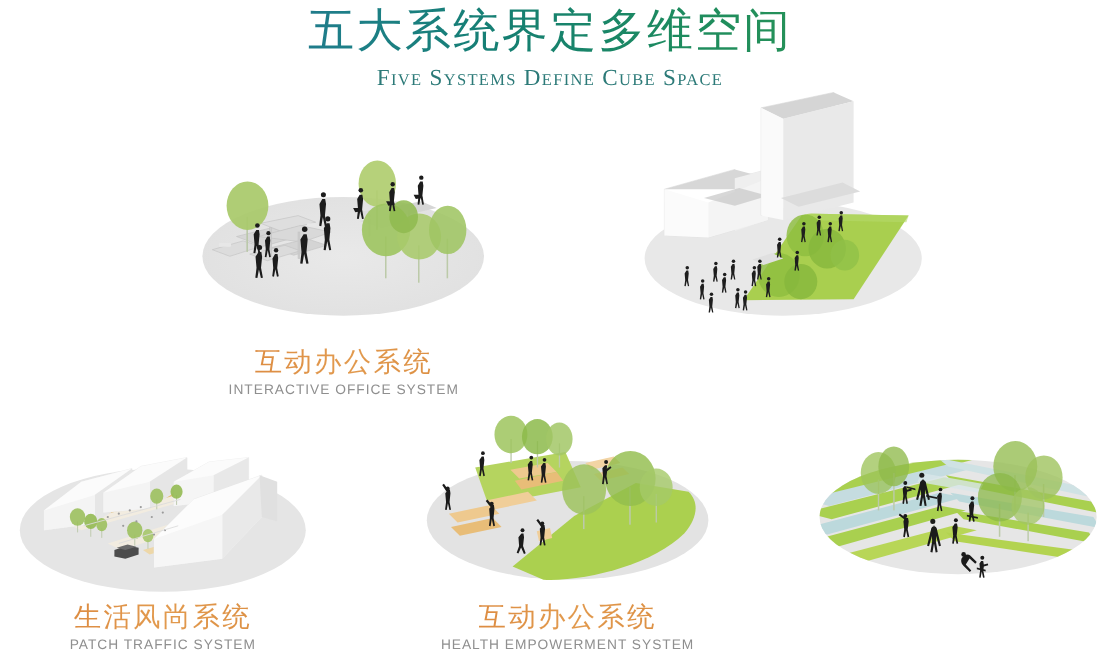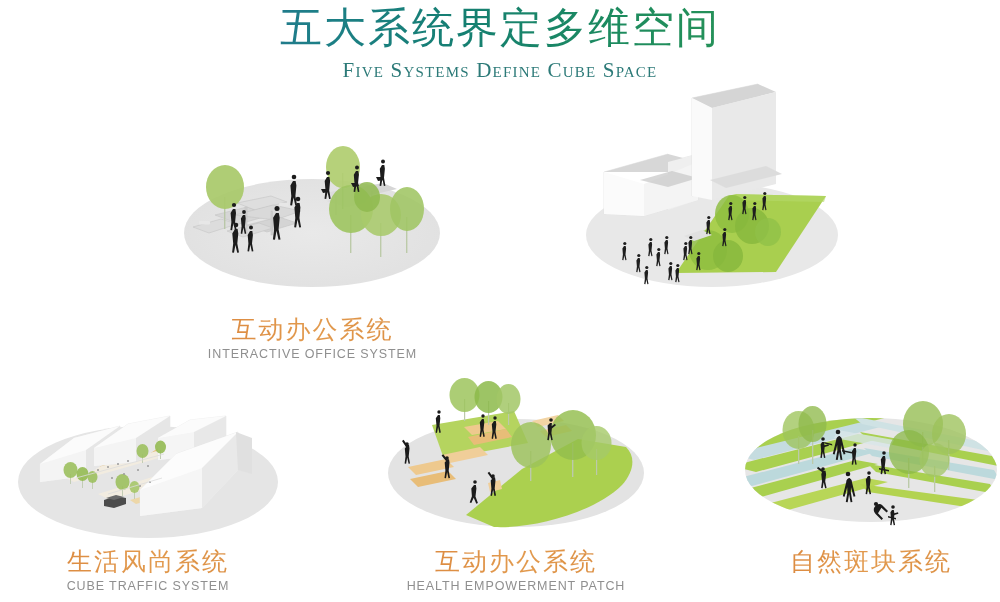--- a/index.html
+++ b/index.html
@@ -350,21 +350,21 @@
       </g>
       <g stroke="#dcdcdc" stroke-width="0.8">
         <line x1="64" y1="70" x2="152" y2="46"></line>
         <line x1="96" y1="86" x2="150" y2="70"></line>
       </g>
     </svg>
   </div>
 </div>
 <div class="caption" id="cap-traffic">
   <div class="cap-cn">生活风尚系统</div>
-  <div class="cap-en">CUBE TRAFFIC SYSTEM</div>
+  <div class="cap-en">PATCH TRAFFIC SYSTEM</div>
 </div>
 
 <div class="panel" id="panel-health">
   <div class="scene">
     <svg width="268" height="158" viewBox="0 0 268 158">
       <ellipse cx="134" cy="88" rx="128" ry="54" fill="#e3e3e3"></ellipse>
 
       <g>
         <path d="M112 142 C150 144 212 128 240 100 C252 86 254 72 244 62 L196 54 L140 84 L84 130 Z" fill="#abd04f"></path>
         <path d="M50 40 L132 26 L146 58 L62 74 Z" fill="#b5d45f"></path>
@@ -412,21 +412,21 @@
         <path d="M112 36 l1.8 0 .5 3.2 -.8 7.6 1.3 6.8 -1.4 .3 -1.3-6 -1.1 6 -1.4-.3 .9-6.8 -.7-7.6 z"></path>
         <circle cx="113" cy="33" r="1.7"></circle>
         <path d="M168 38 l1.9 0 -.2 3.2 3.2-2.4 1 1.4 -4 3.2 -.5 4.6 1.3 7 -1.4 .3 -1.4-6.2 -1.1 6.2 -1.5-.3 .9-7 -.6-7.4 z"></path>
         <circle cx="169" cy="35" r="1.8"></circle>
       </g>
     </svg>
   </div>
 </div>
 <div class="caption" id="cap-health">
   <div class="cap-cn">互动办公系统</div>
-  <div class="cap-en">HEALTH EMPOWERMENT PATCH</div>
+  <div class="cap-en">HEALTH EMPOWERMENT SYSTEM</div>
 </div>
 
 <div class="panel" id="panel-patch">
   <div class="scene">
     <svg width="258" height="152" viewBox="0 0 258 152">
       <defs>
         <clipPath id="patchClip">
           <ellipse cx="129" cy="80" rx="126" ry="52"></ellipse>
         </clipPath>
       </defs>
@@ -483,14 +483,13 @@
         <path d="M132 118 c2 -4 6 -5 8 -3 l6 6 -1.4 1.4 -5.2-4.6 -3.4 5.4 5 5.4 -1.4 1.4 -6-6 c-2-2 -2-4 -1.6-6 z"></path>
         <circle cx="134" cy="114" r="2.1"></circle>
         <path d="M150 120 l1.8 0 .6 3.2 3.6-1 .4 1.6 -4 1.2 -.5 3.6 1.2 6.4 -1.4 .3 -1.2-5.8 -1 5.8 -1.3-.3 .8-6.4 -.6-6.4 z"></path>
         <circle cx="151" cy="117" r="1.8"></circle>
         <path d="M146 126 l8 2 0 1.6 -8-2 z"></path>
       </g>
     </svg>
   </div>
 </div>
 <div class="caption" id="cap-patch">
-  <div class="cap-cn">自然斑块系统</div>
 </div>
 
 </body></html>

